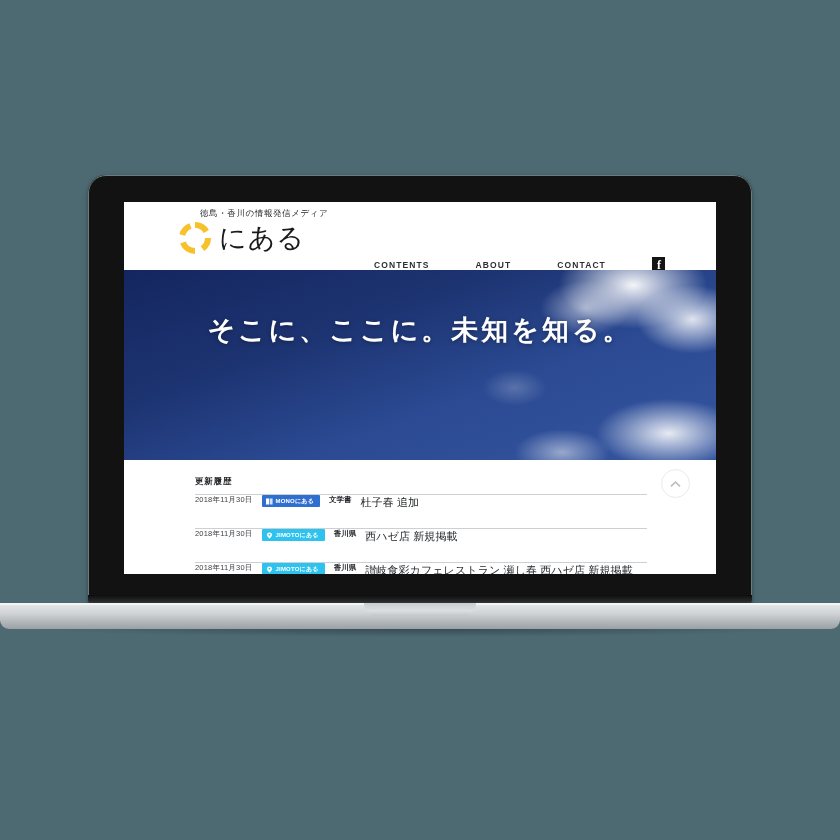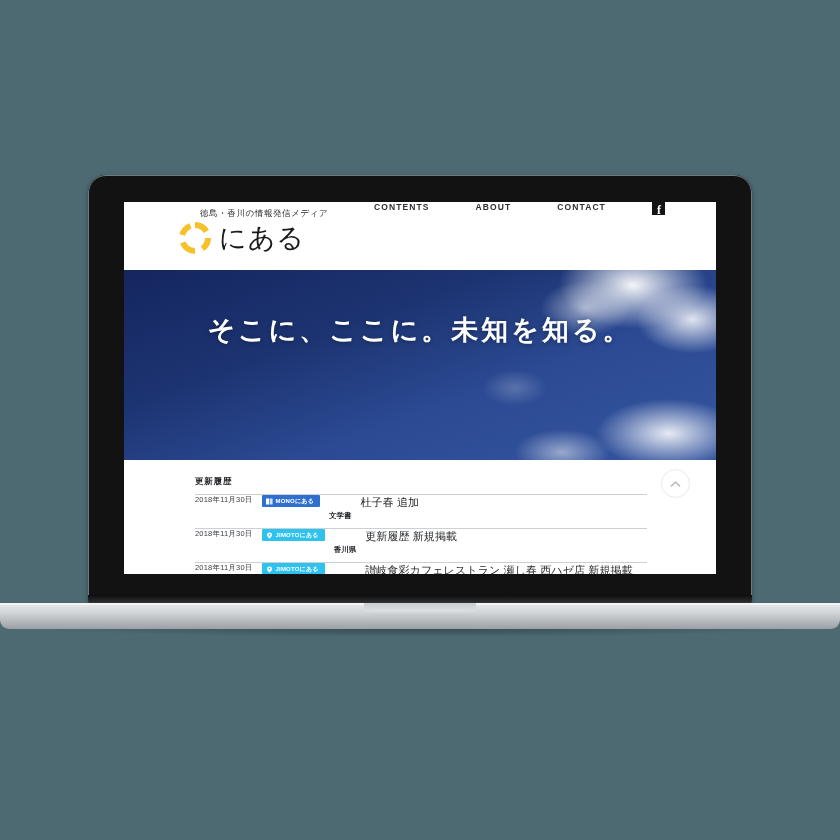--- a/index.html
+++ b/index.html
@@ -147,21 +147,21 @@
     line-height: 1;
     white-space: nowrap;
   }
 
   .main-nav {
     position: absolute;
     left: 250px;
     top: 0;
     height: 68px;
     display: flex;
-    align-items: flex-start;
+    align-items: flex-end;
     gap: 46px;
   }
   .nav-link {
     font-size: 8.5px;
     font-weight: bold;
     letter-spacing: 1.1px;
     color: #2c2f33;
     text-decoration: none;
     white-space: nowrap;
   }
@@ -278,21 +278,20 @@
     flex: 0 0 auto;
   }
   .badge.mono { background: #2f6fd0; }
   .badge.jimoto { background: #2ec3ef; }
   .badge-icon { display: inline-block; width: 7px; height: 7px; }
   .news-region {
     font-size: 7.5px;
     font-weight: bold;
     color: #26282b;
     flex: 0 0 auto;
-    margin-top: 16px;
   }
   .news-title {
     font-size: 11px;
     font-weight: normal;
     color: #26282b;
     letter-spacing: 0.1px;
     flex: 0 0 auto;
   }
   .news-more {
     width: 452px;
@@ -397,21 +396,21 @@
               <span class="badge jimoto">
                 <span class="badge-icon">
                   <svg width="7" height="7" viewBox="0 0 7 7">
                     <path d="M3.5 0.4 C1.9 0.4 0.9 1.5 0.9 2.8 C0.9 4.3 3.5 6.7 3.5 6.7 C3.5 6.7 6.1 4.3 6.1 2.8 C6.1 1.5 5.1 0.4 3.5 0.4 Z" fill="#ffffff"></path>
                     <circle cx="3.5" cy="2.7" r="0.9" fill="#2ec3ef"></circle>
                   </svg>
                 </span>
                 <span>JIMOTOにある</span>
               </span>
               <span class="news-region">香川県</span>
-              <span class="news-title">更新履歴 新規掲載</span>
+              <span class="news-title">西ハゼ店 新規掲載</span>
             </div>
             <div class="rule"></div>
 
             <div class="news-row">
               <span class="news-date">2018年11月30日</span>
               <span class="badge jimoto">
                 <span class="badge-icon">
                   <svg width="7" height="7" viewBox="0 0 7 7">
                     <path d="M3.5 0.4 C1.9 0.4 0.9 1.5 0.9 2.8 C0.9 4.3 3.5 6.7 3.5 6.7 C3.5 6.7 6.1 4.3 6.1 2.8 C6.1 1.5 5.1 0.4 3.5 0.4 Z" fill="#ffffff"></path>
                     <circle cx="3.5" cy="2.7" r="0.9" fill="#2ec3ef"></circle>

